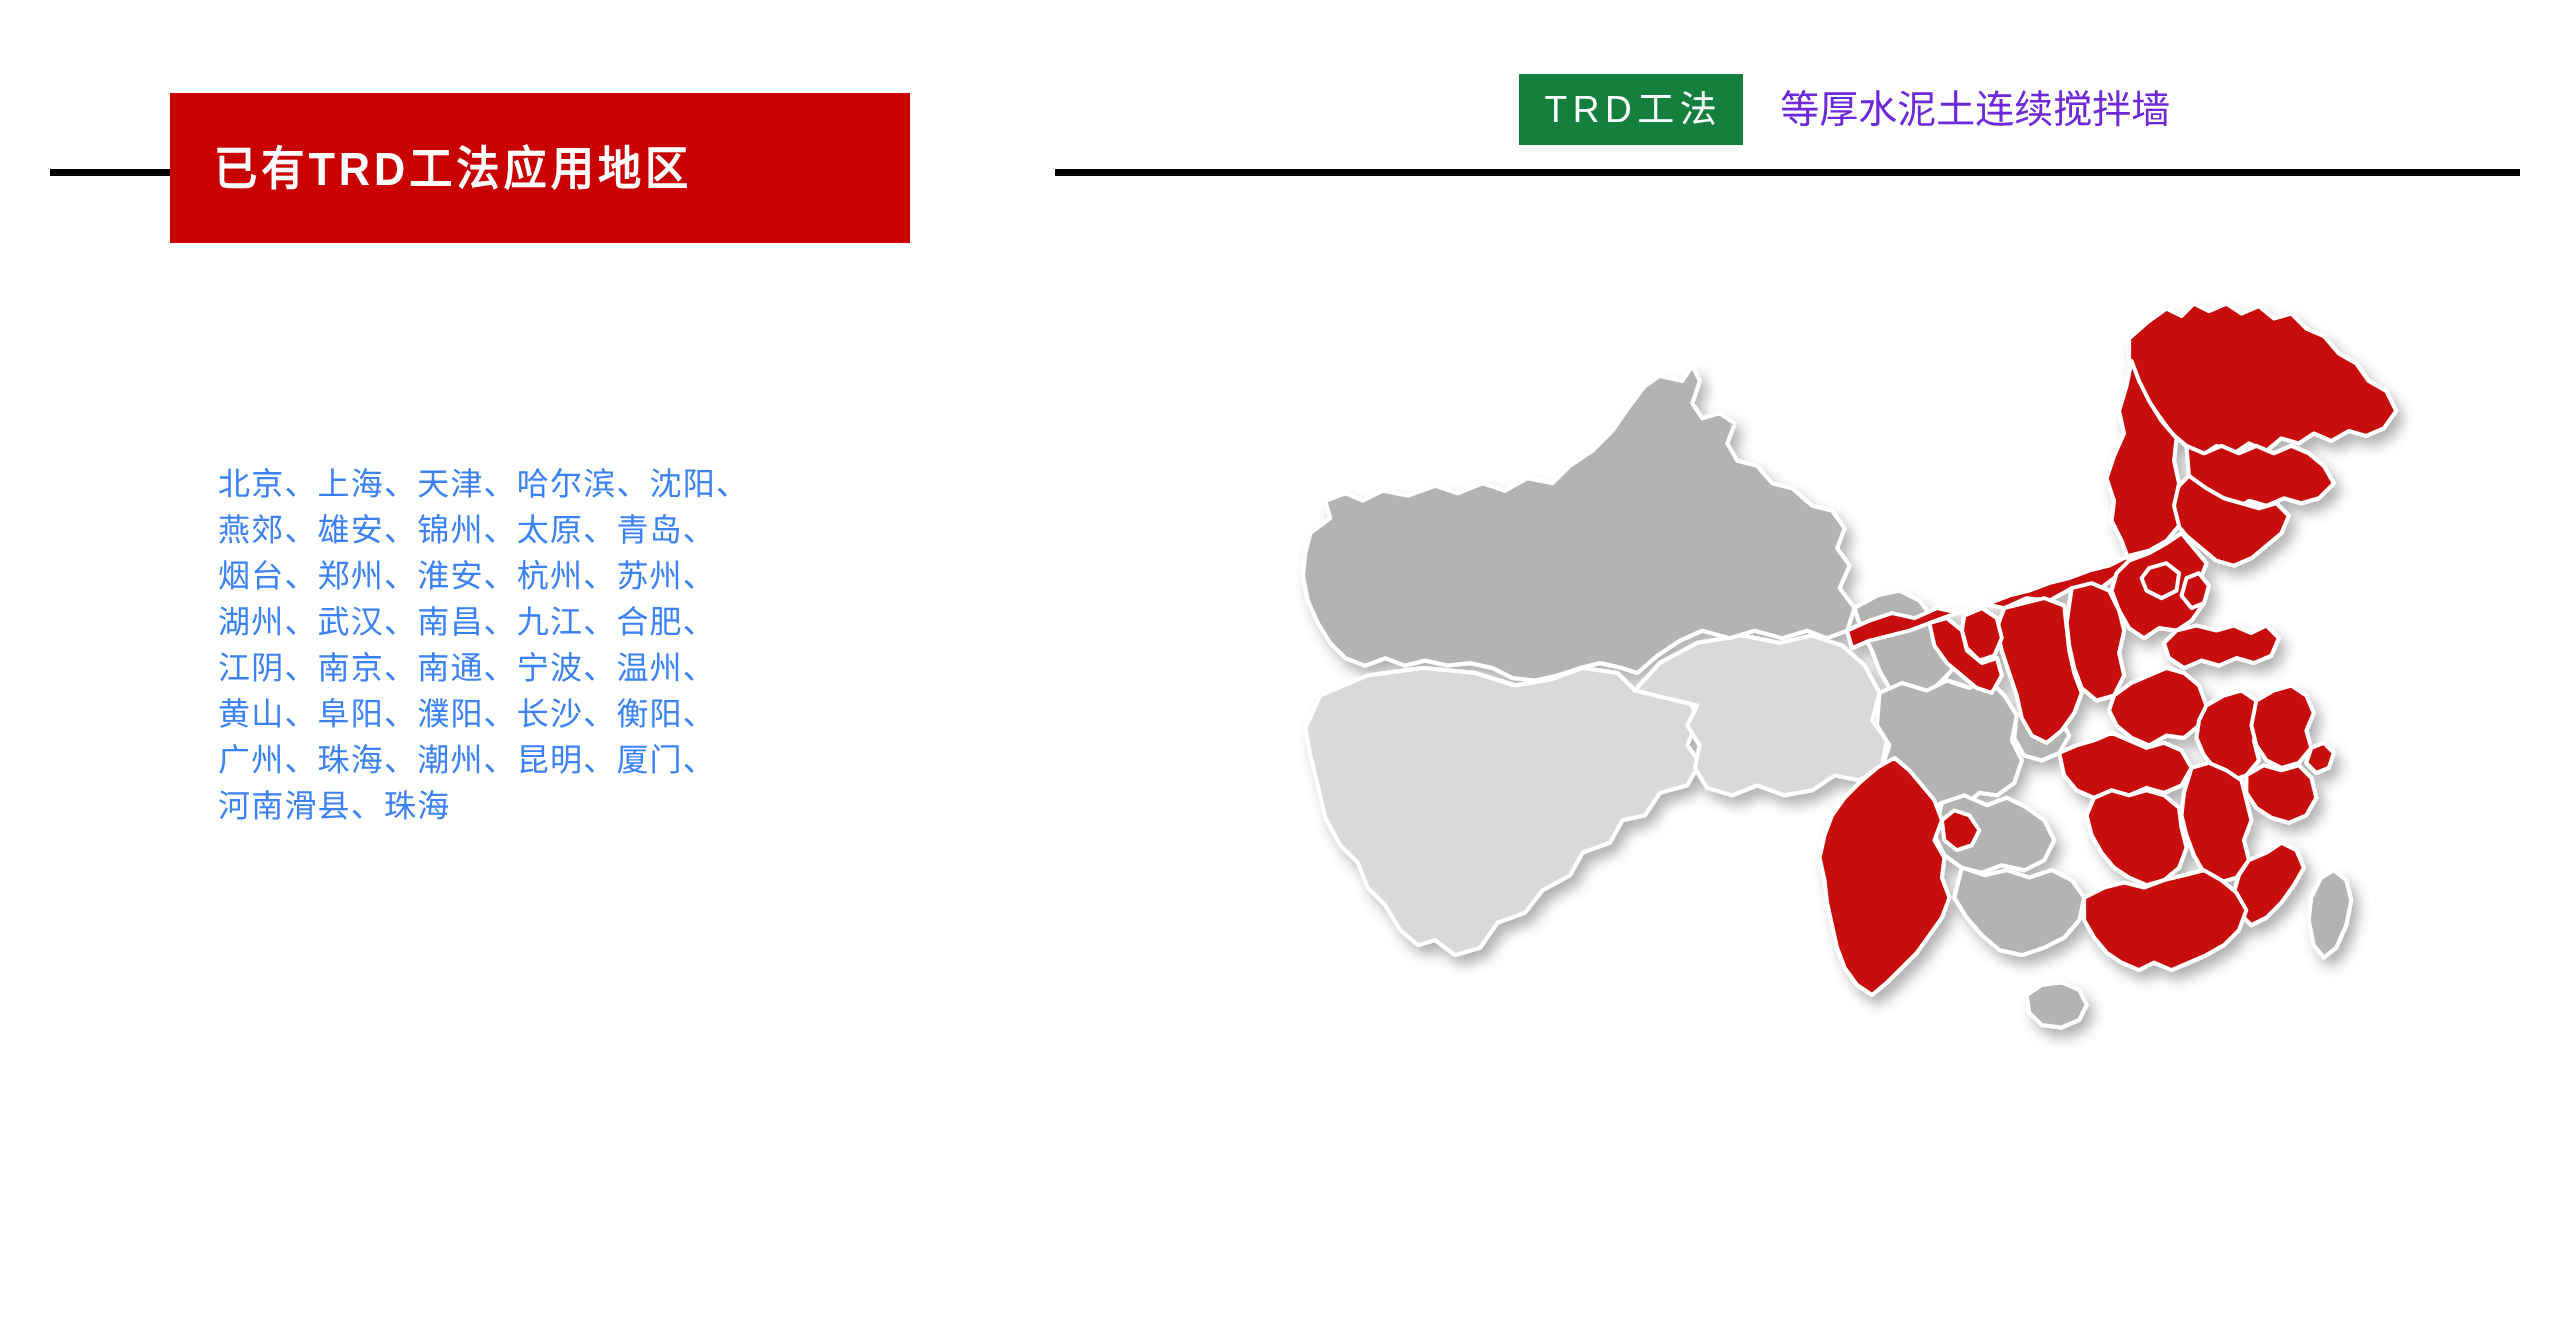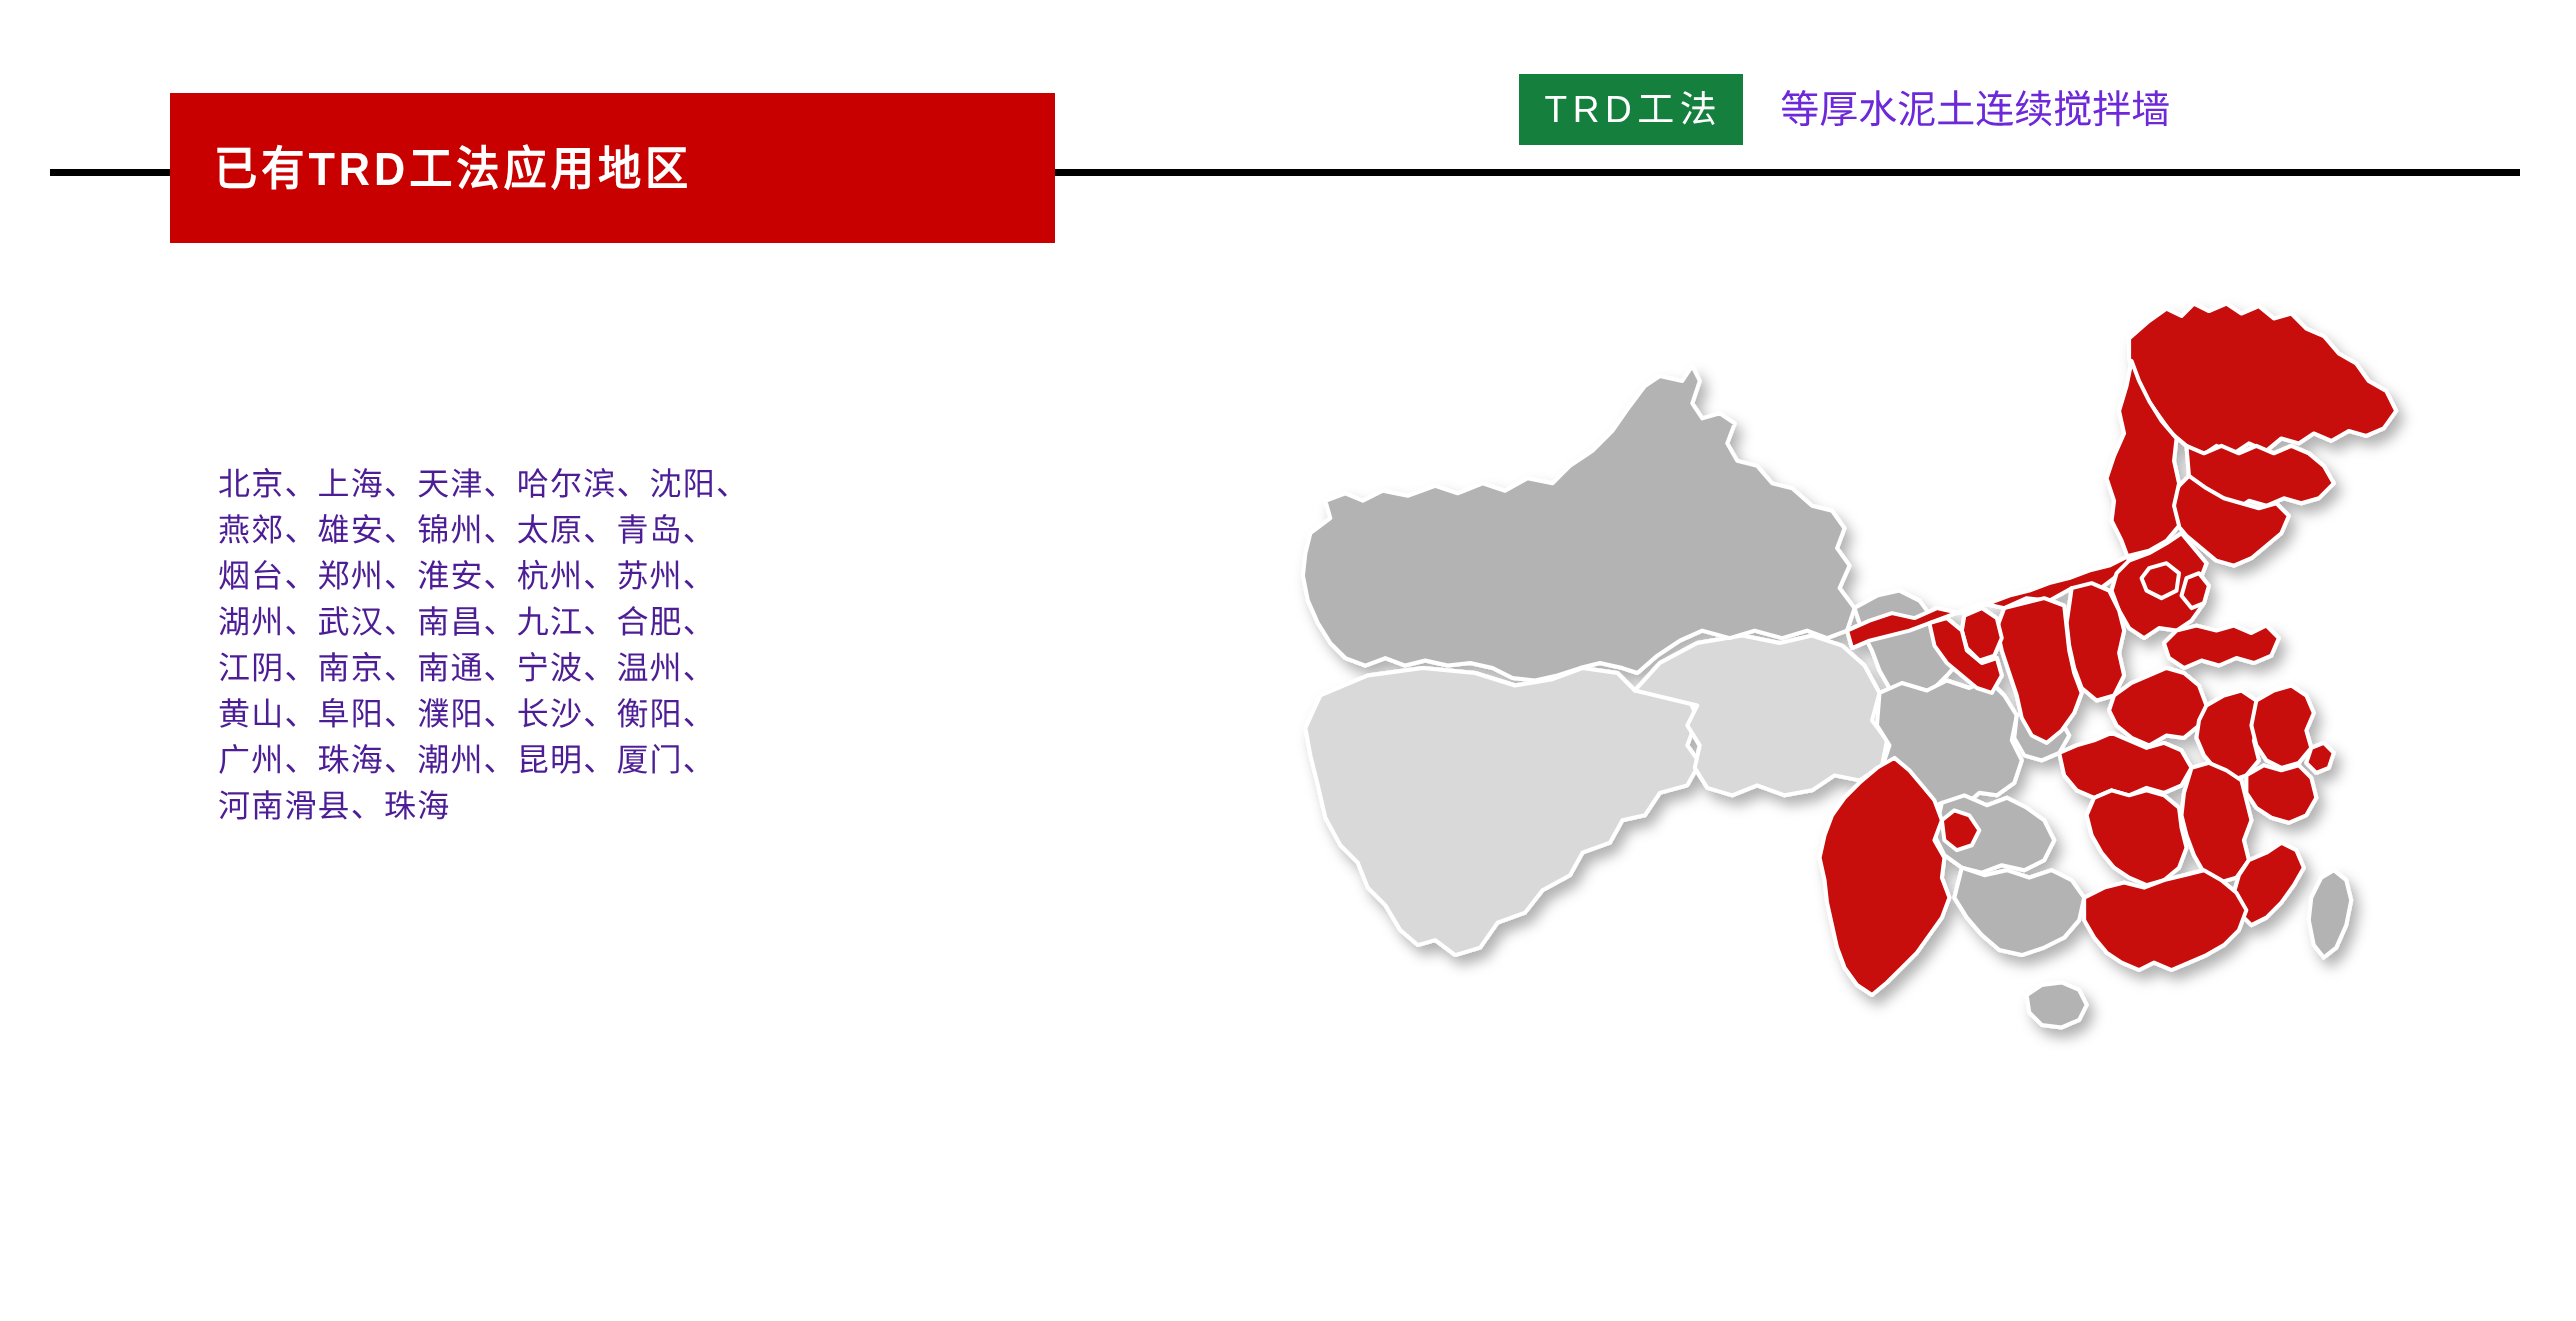--- a/index.html
+++ b/index.html
@@ -17,21 +17,21 @@
     position:absolute;left:50px;top:169px;width:121px;height:6.7px;
     background:#000000;
   }
   .rule-right{
     position:absolute;left:1055px;top:169px;width:1465px;height:6.7px;
     background:#000000;
   }
 
   
   .title-banner{
-    position:absolute;left:170px;top:93px;width:885px;height:150px;
+    position:absolute;left:170px;top:93px;width:740px;height:150px;
     background:#c80000;
     display:flex;align-items:center;
   }
   .title-text{
     color:#ffffff;
     font-size:47px;
     font-weight:700;
     letter-spacing:4.3px;
     margin-left:44px;
     line-height:1;
@@ -61,21 +61,21 @@
     margin-left:37px;
     white-space:nowrap;
     font-weight:400;
   }
 
   
   .city-list{
     position:absolute;left:218px;top:461px;width:913px;
   }
   .city-line{
-    color:#4c1d95;
+    color:#3b82f6;
     font-size:32px;
     line-height:46px;
     letter-spacing:1.2px;
     white-space:nowrap;
   }
 
   
   .map-wrap{
     position:absolute;left:1248px;top:256px;width:1248px;height:1005px;
   }

